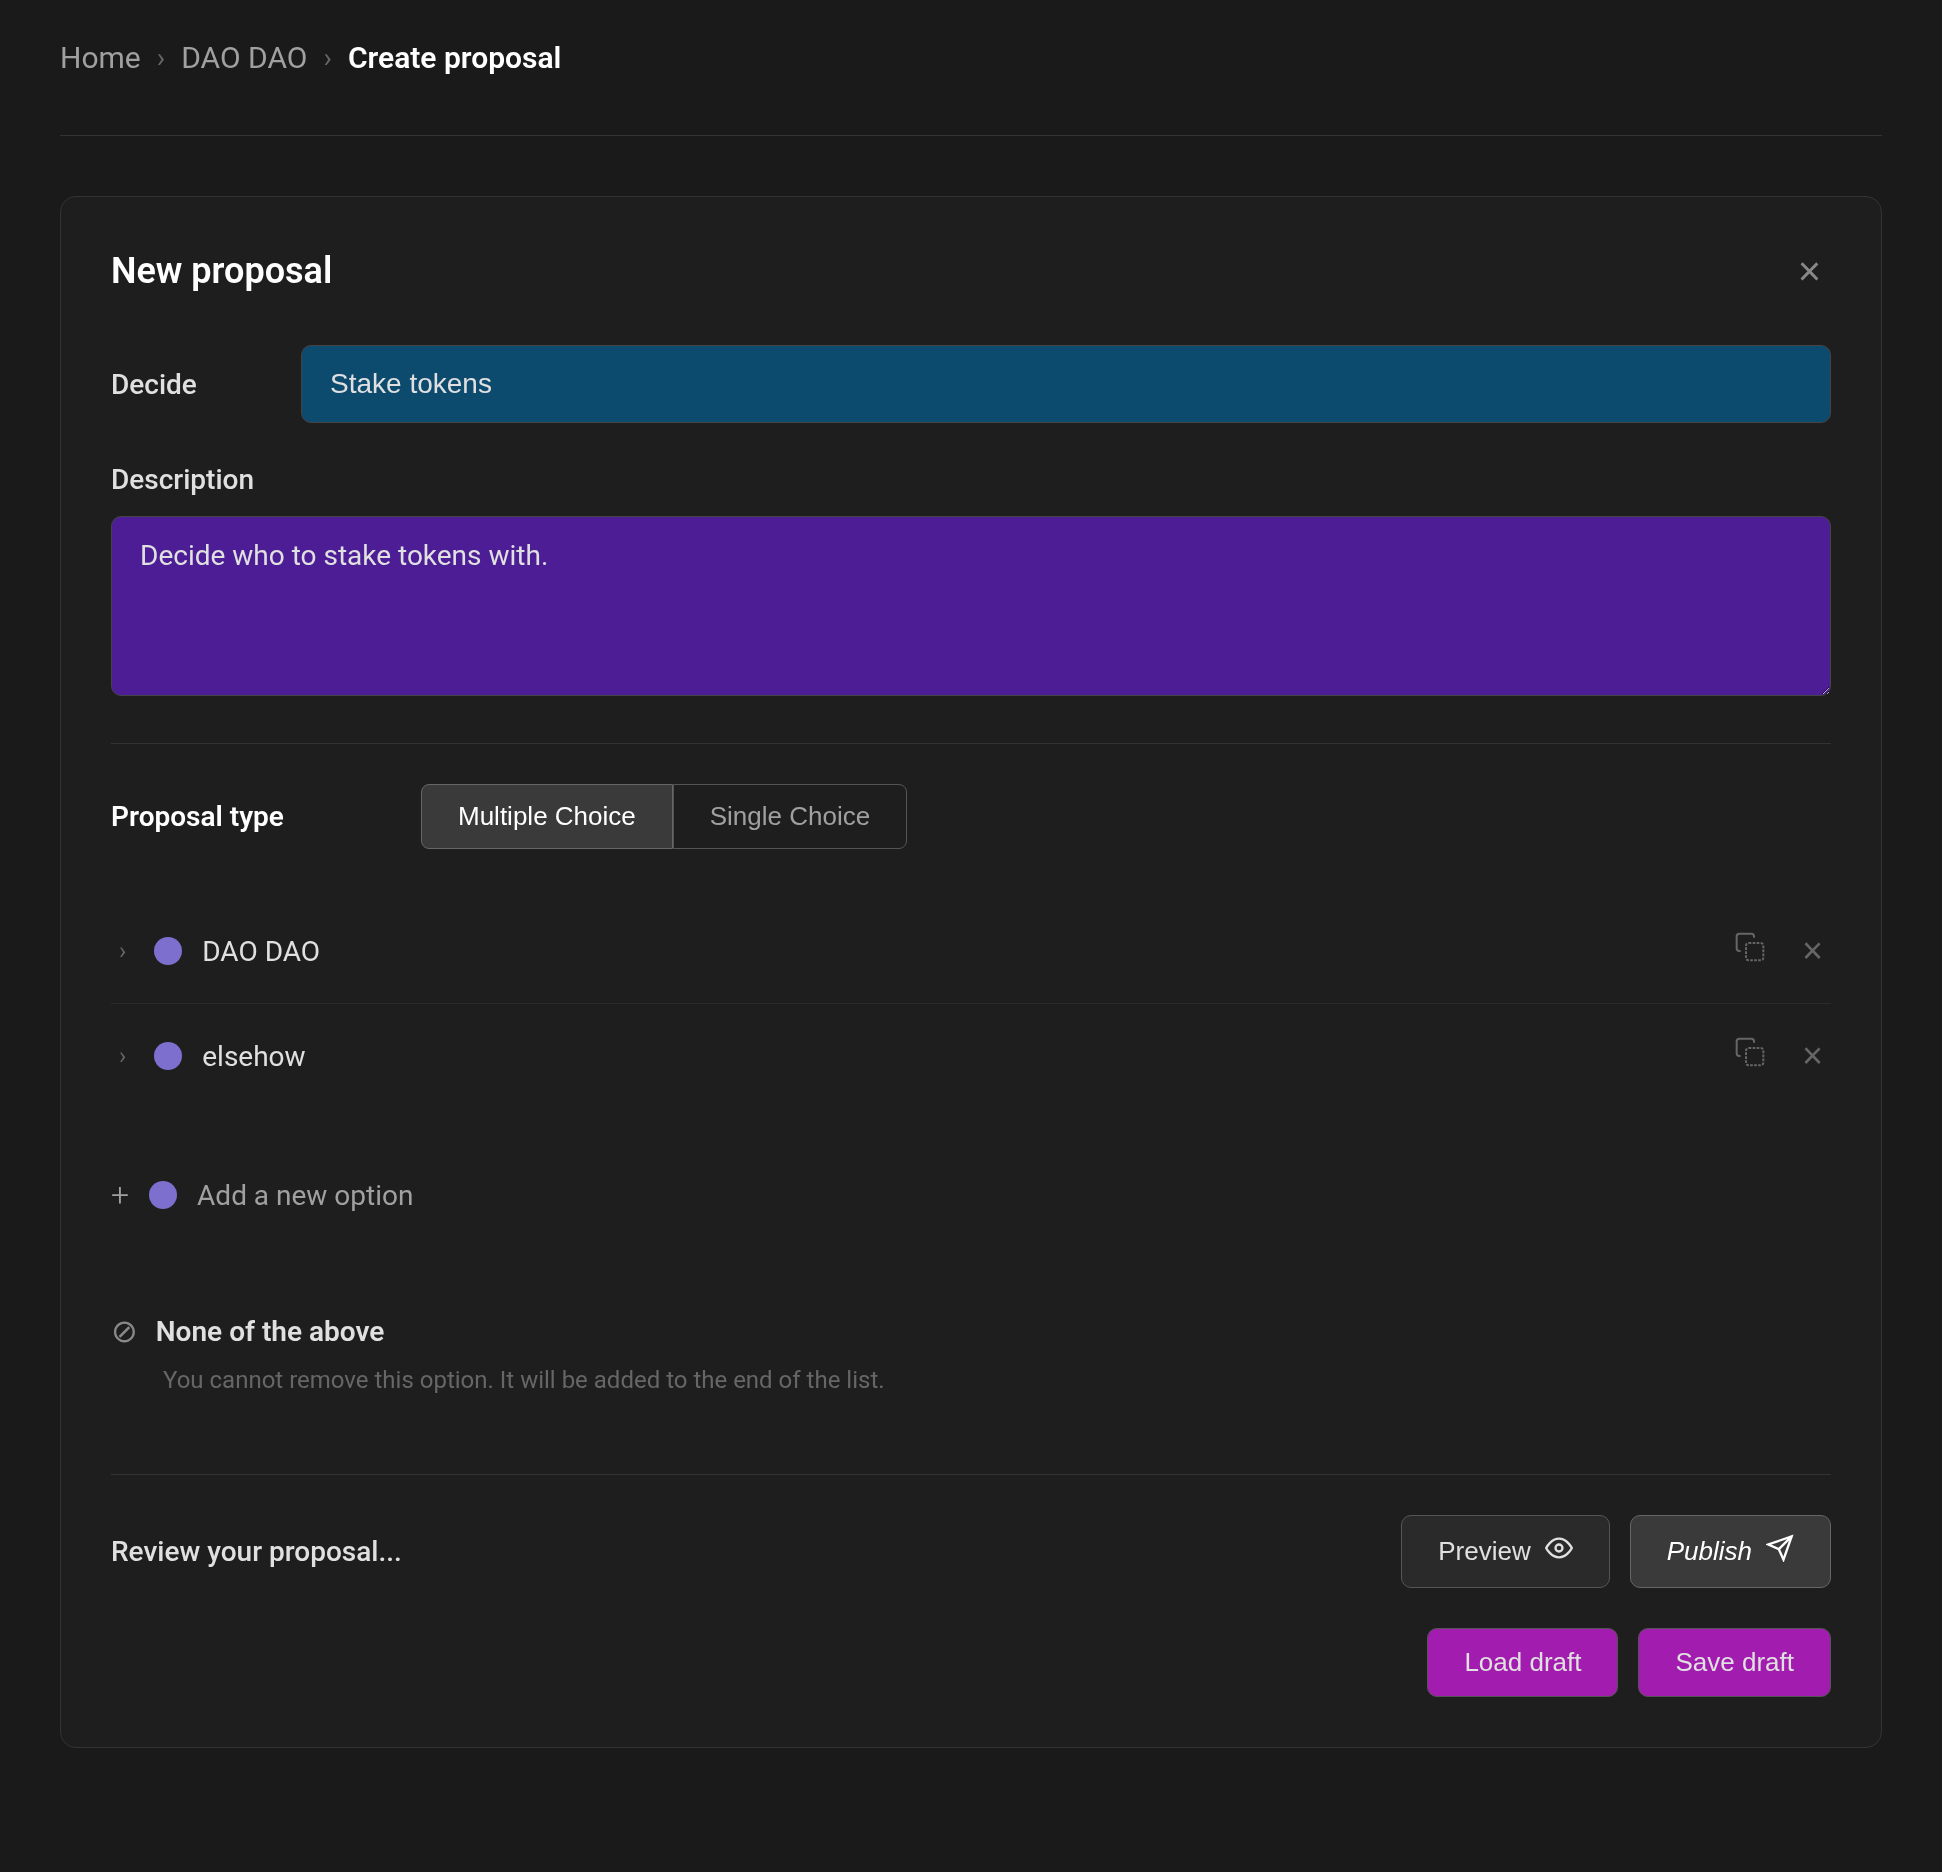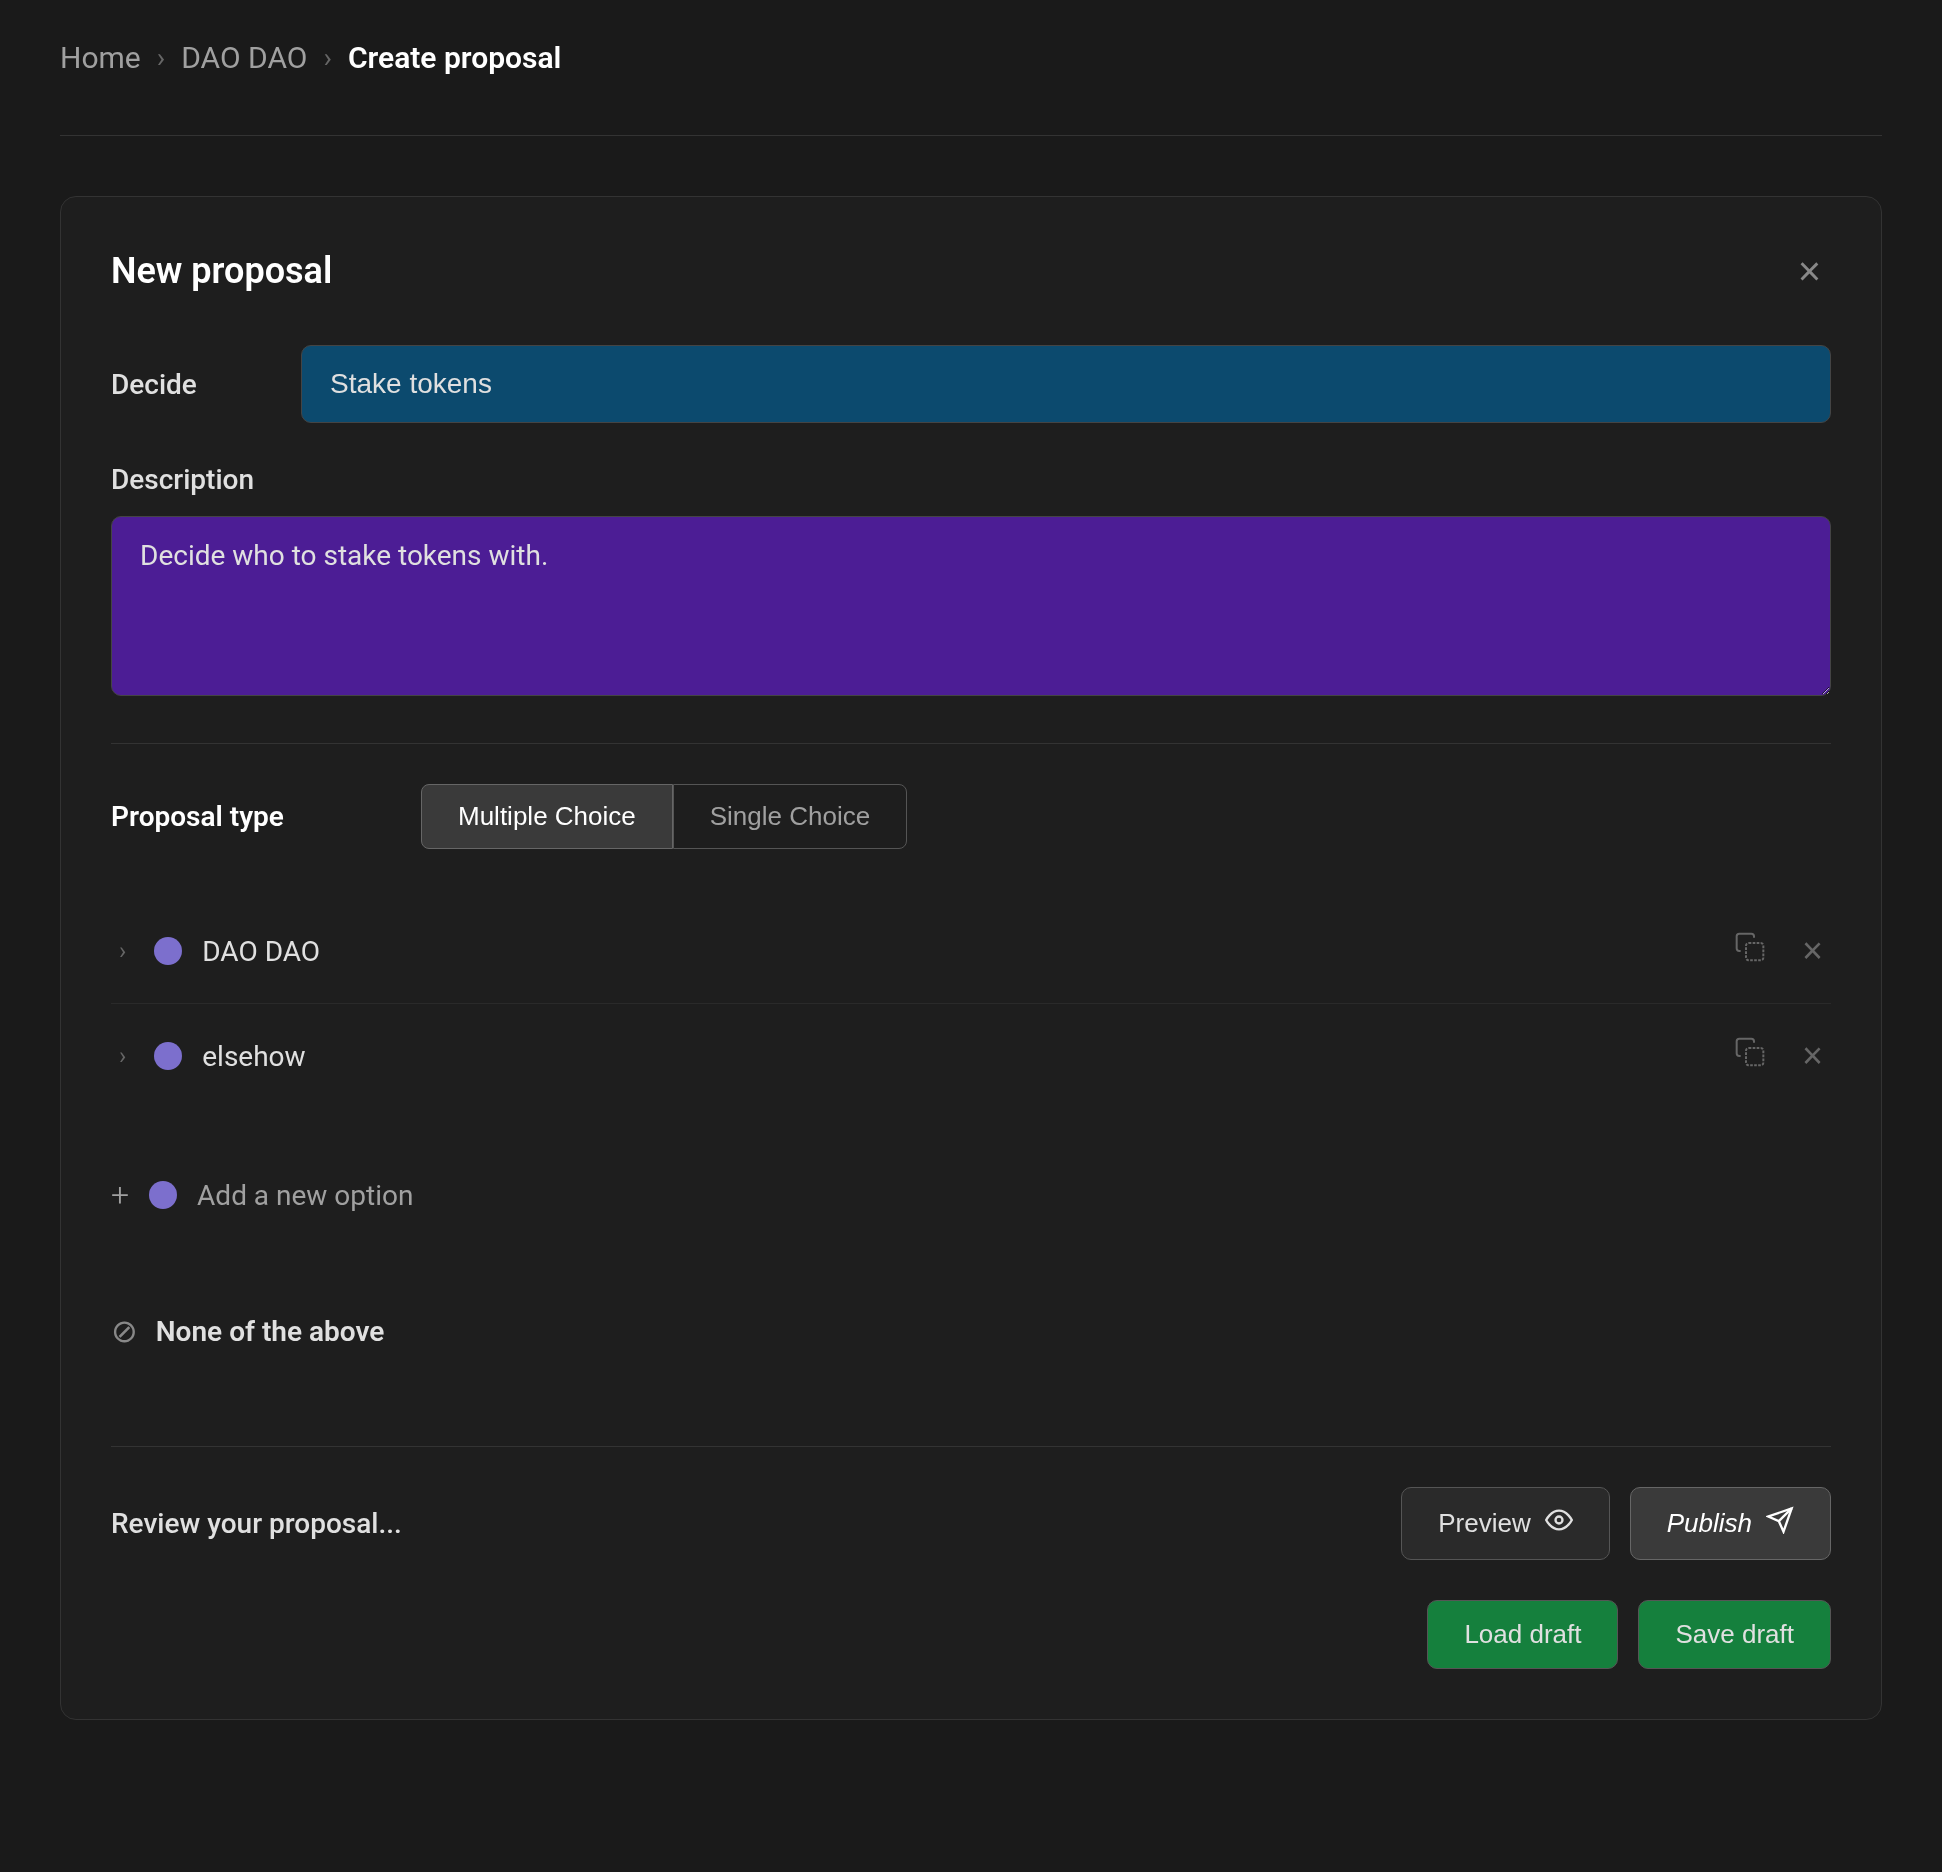--- a/index.html
+++ b/index.html
@@ -364,21 +364,21 @@
       font-style: italic;
     }
 
     .draft-row {
       display: flex;
       justify-content: flex-end;
       gap: 20px;
     }
 
     .draft-btn {
-      background-color: #15803d;
+      background-color: #a21caf;
       border: 1px solid #555;
       color: #e0e0e0;
       font-size: 26px;
       padding: 18px 36px;
       border-radius: 10px;
       cursor: pointer;
     }
 
   </style>
 </head>
@@ -463,20 +463,21 @@
       <span class="add-plus">+</span>
       <span class="add-dot"></span>
       <span class="add-label">Add a new option</span>
     </div>
 
     <div class="none-above-section">
       <div class="none-above-title-row">
         <span class="ban-icon">⊘</span>
         <span class="none-above-title">None of the above</span>
       </div>
+      <p class="none-above-desc">You cannot remove this option. It will be added to the end of the list.</p>
     </div>
 
     <div class="footer-section">
       <div class="review-row">
         <span class="review-label">Review your proposal...</span>
         <div class="action-btns">
           <button class="preview-btn">
             <span>Preview</span>
             <span>
               <svg width="28" height="28" viewBox="0 0 24 24" fill="none" stroke="currentColor" stroke-width="2">

